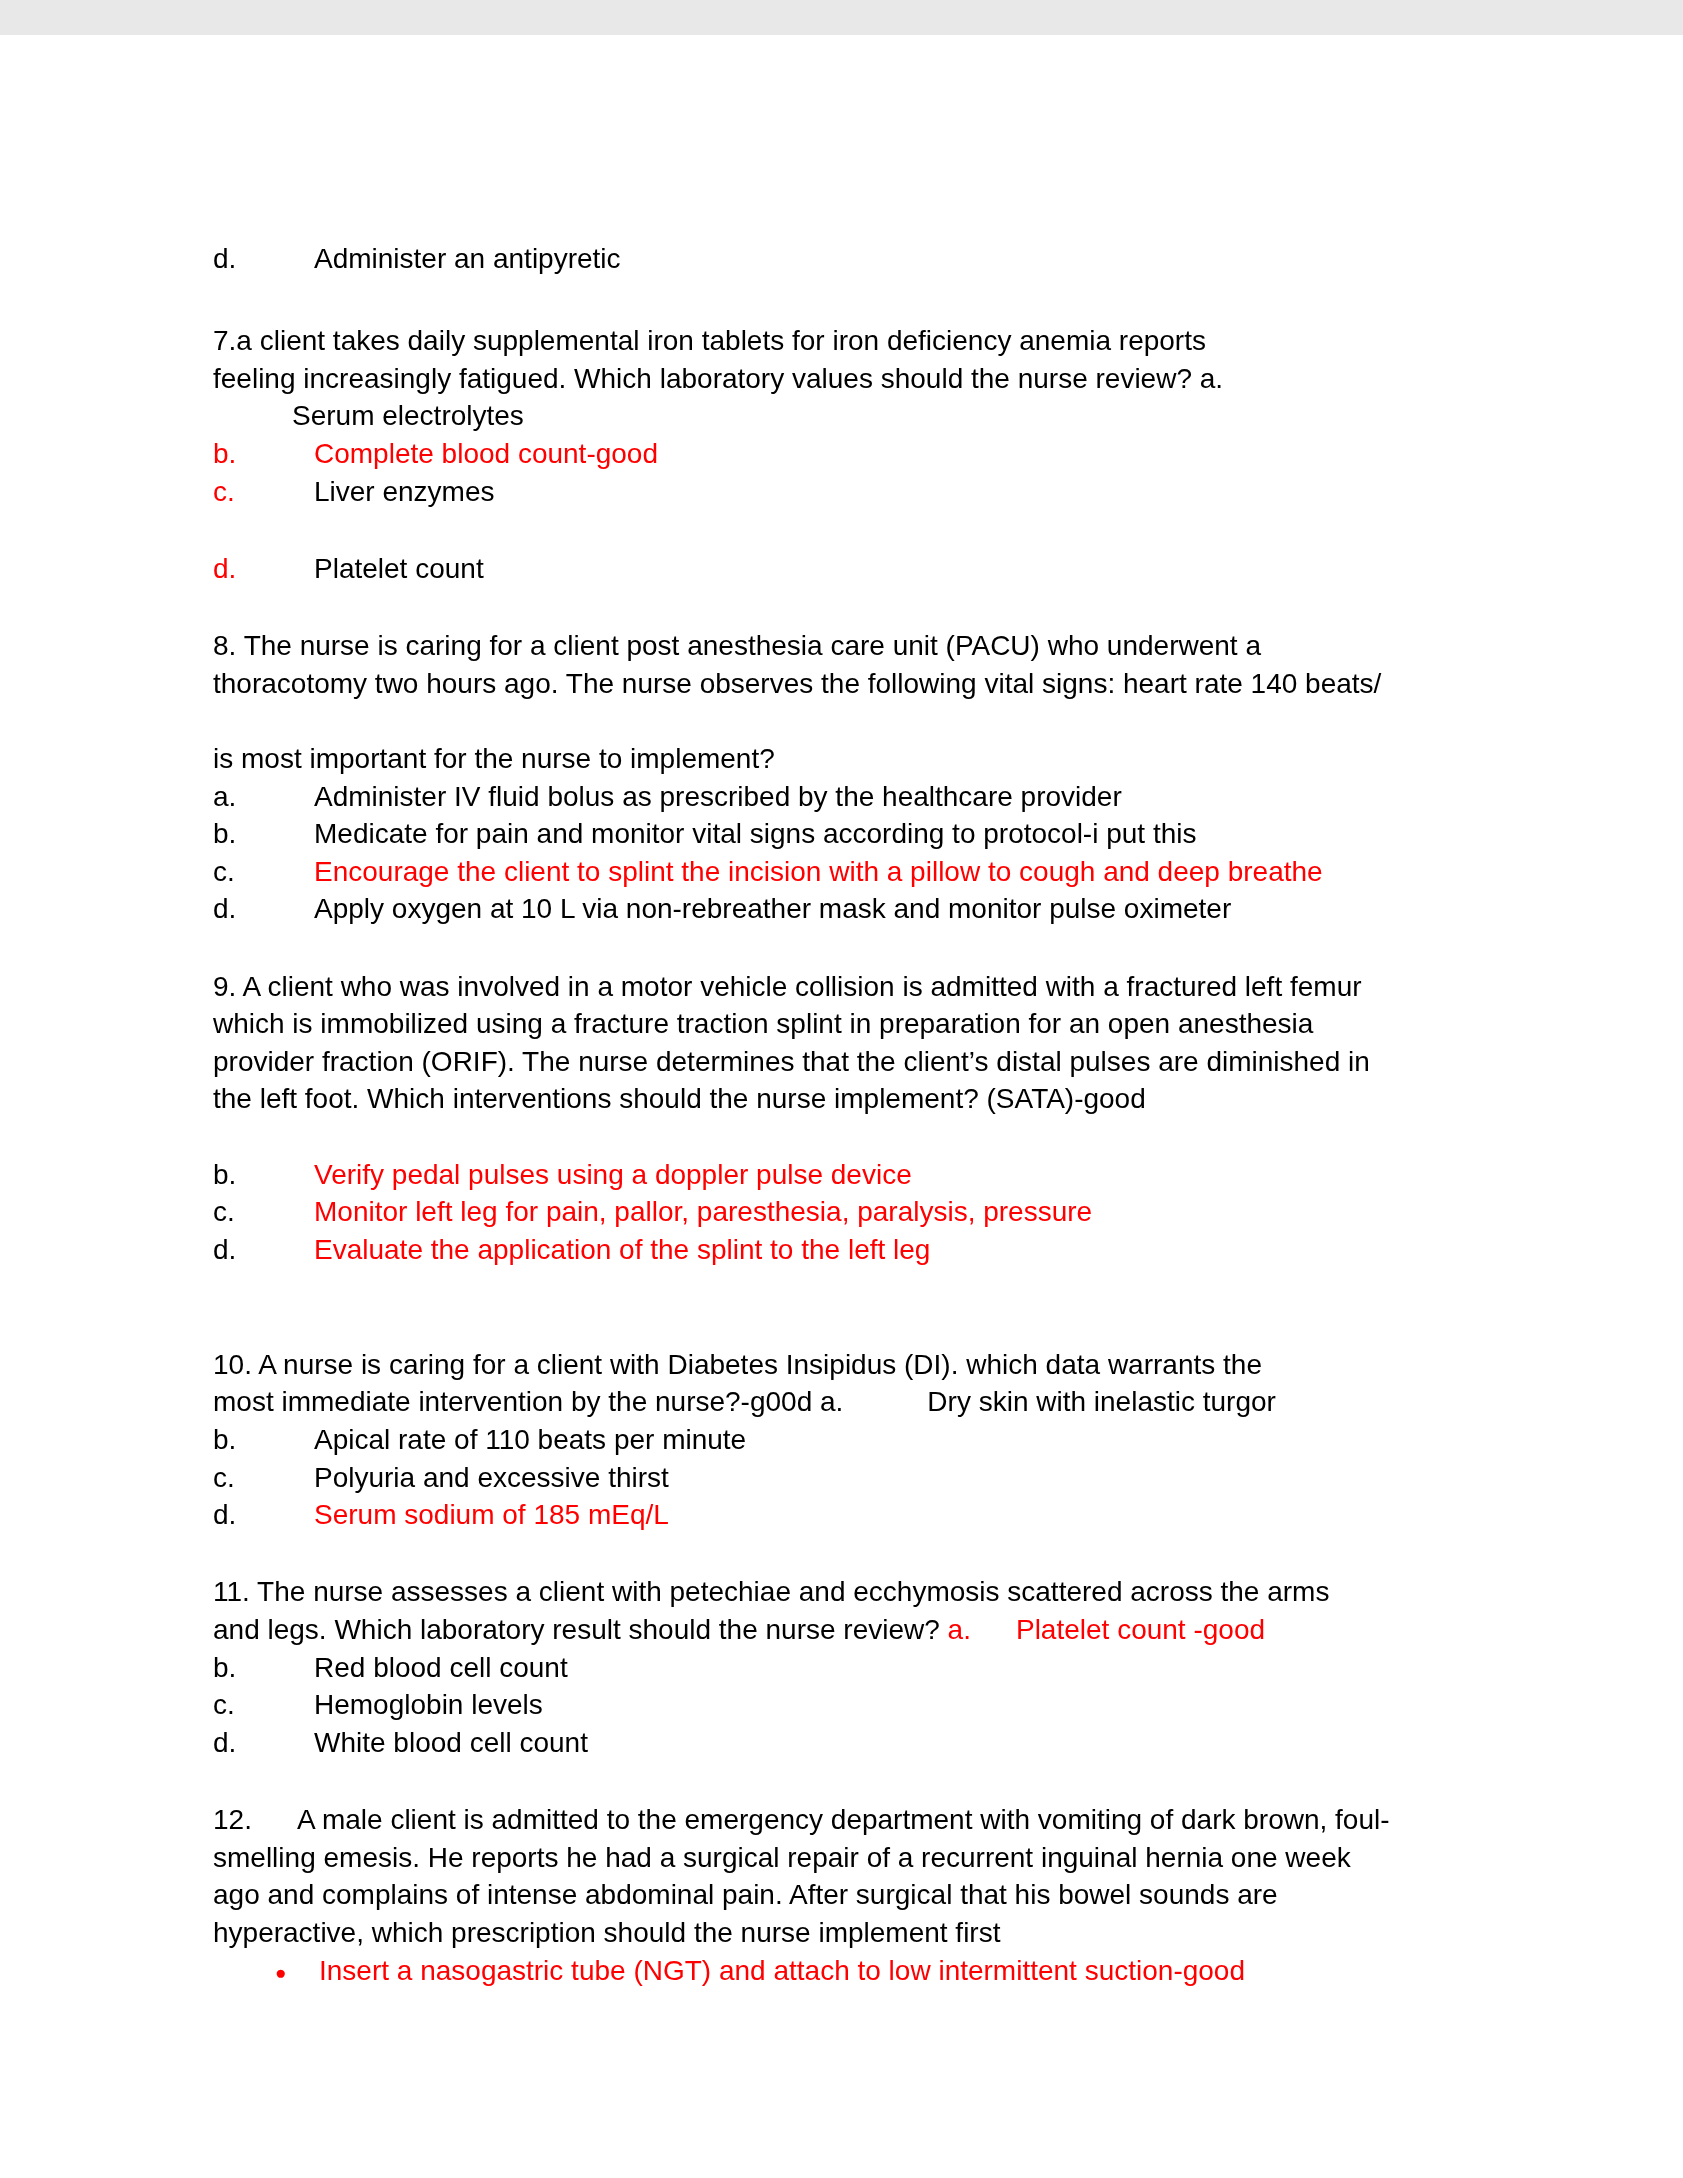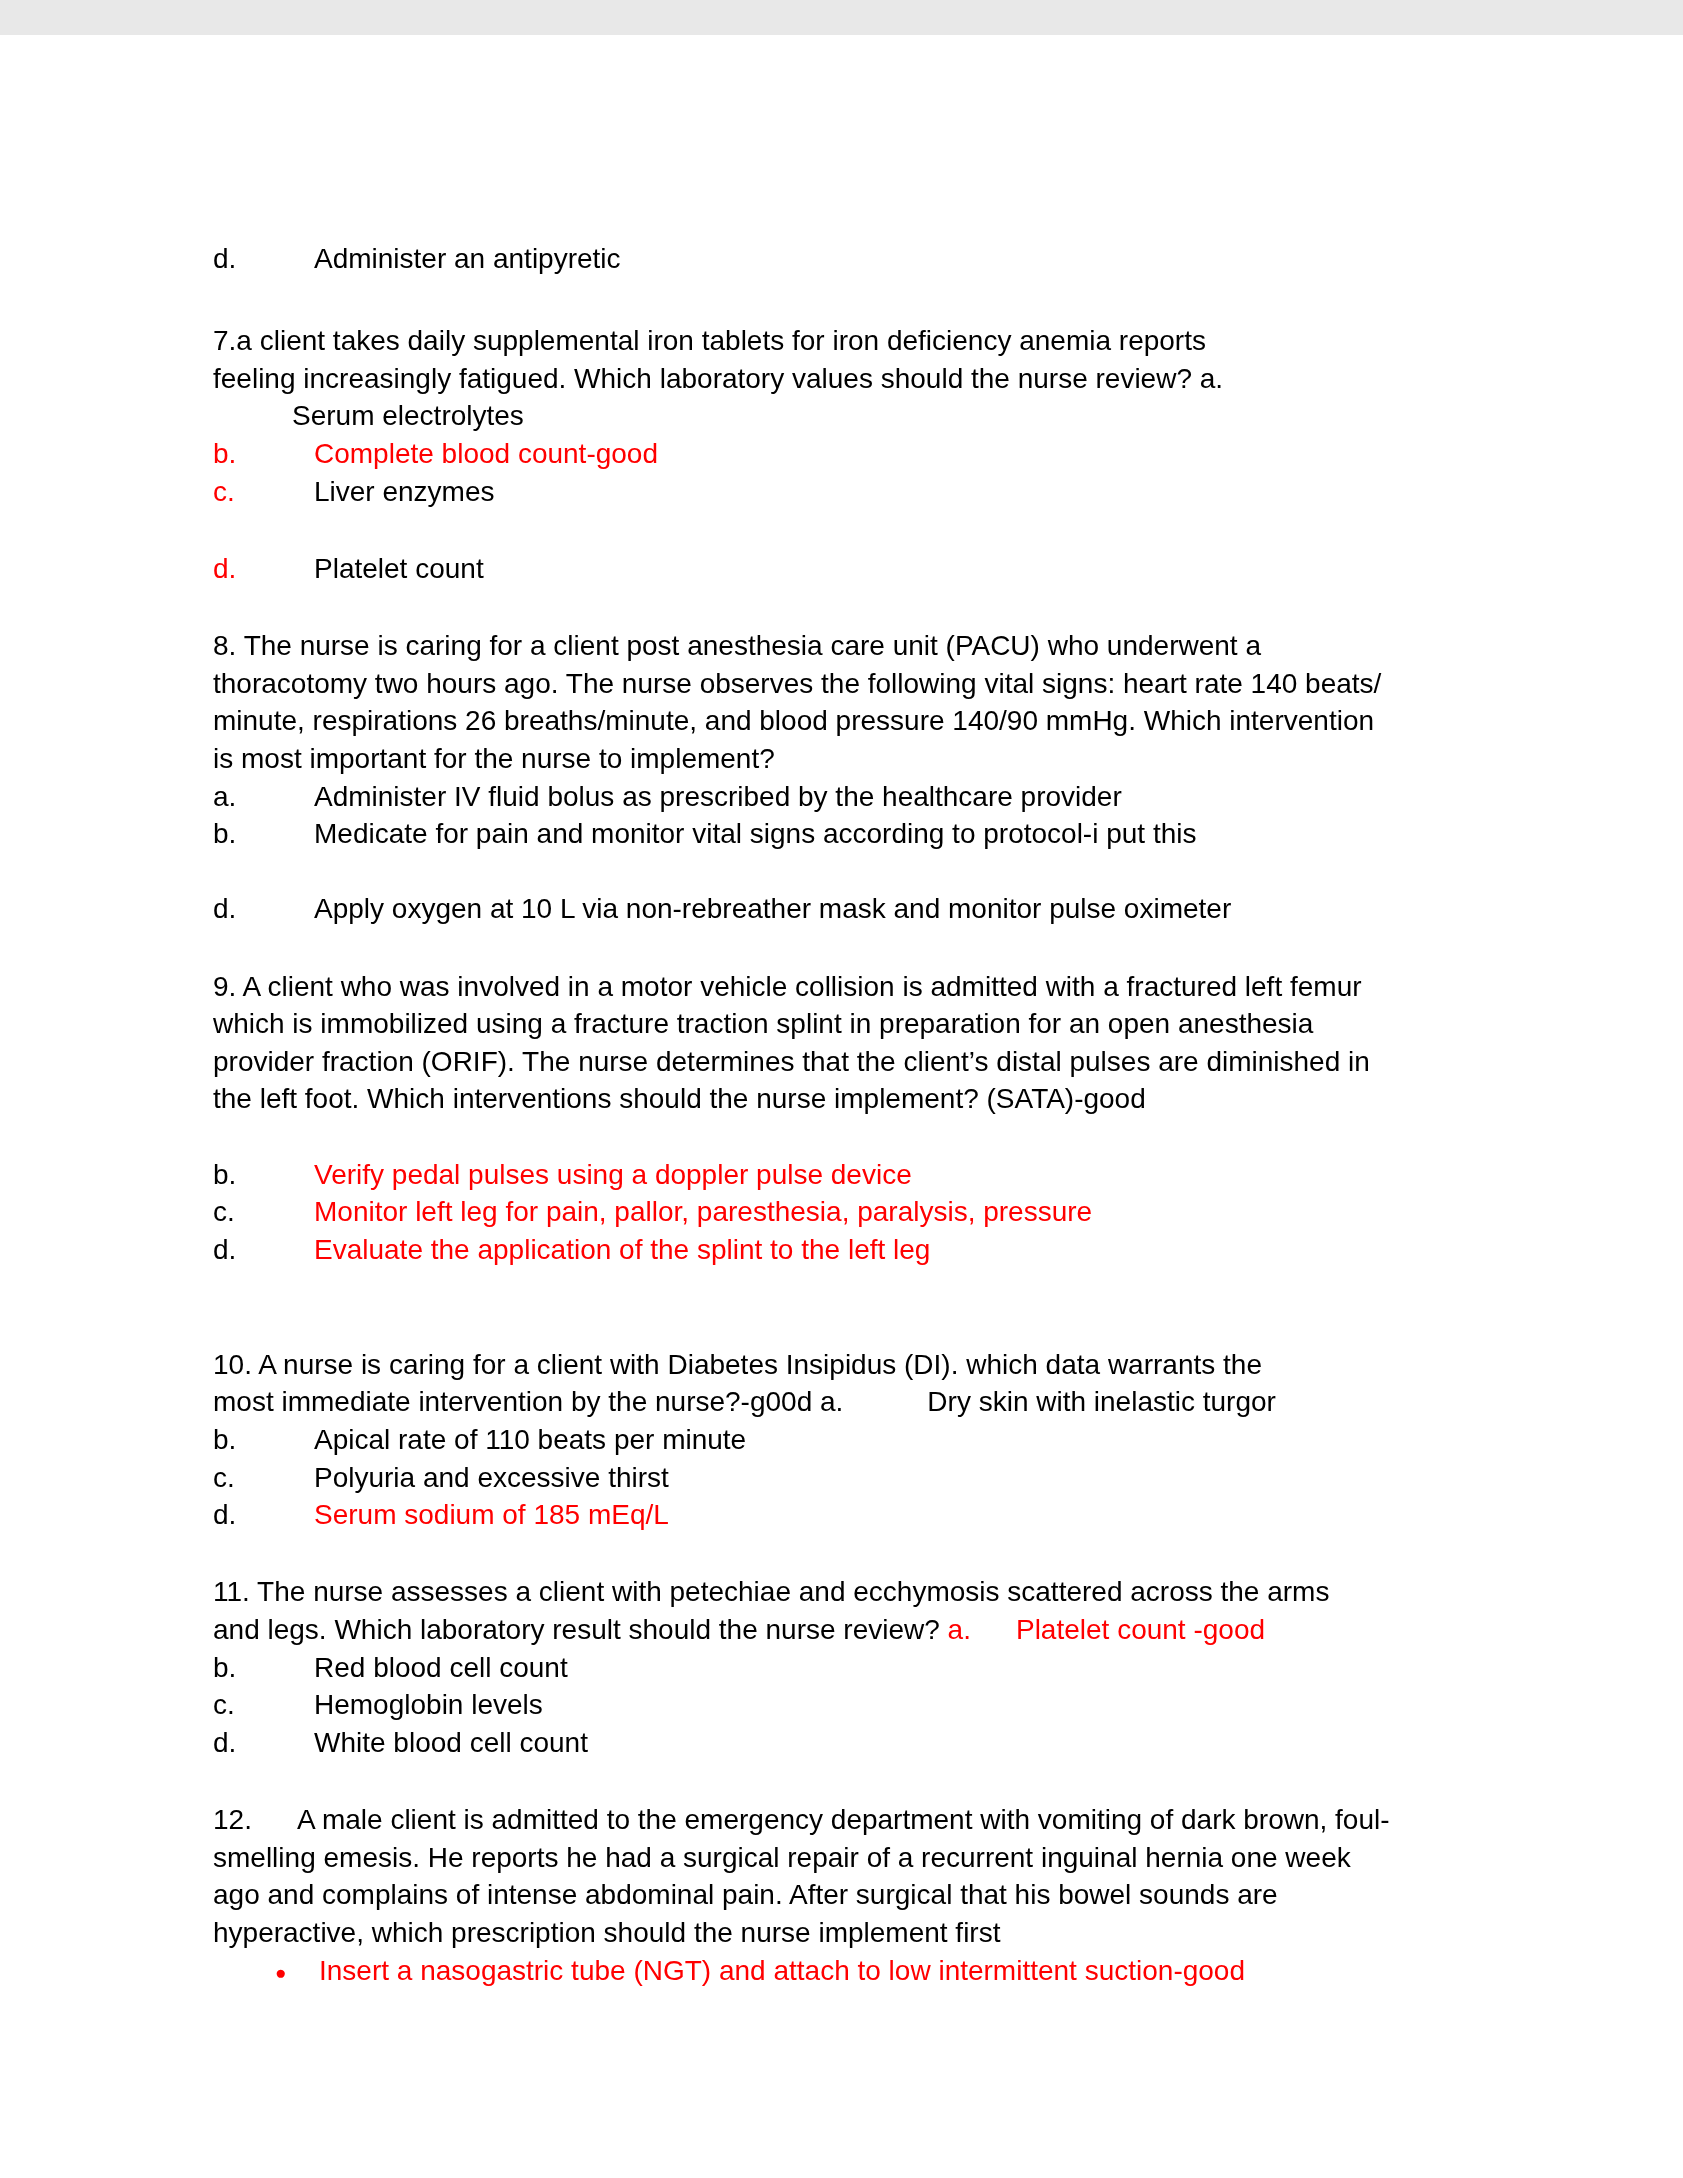--- a/index.html
+++ b/index.html
@@ -33,24 +33,24 @@
 
   <div class="line" style="top:287px">7.a client takes daily supplemental iron tablets for iron deficiency anemia reports</div>
   <div class="line" style="top:325px">feeling increasingly fatigued. Which laboratory values should the nurse review? a.</div>
   <div class="line indent-serum" style="top:362px">Serum electrolytes</div>
   <div class="line" style="top:400px"><span class="letter red">b.</span><span class="red">Complete blood count-good</span></div>
   <div class="line" style="top:438px"><span class="letter red">c.</span><span>Liver enzymes</span></div>
   <div class="line" style="top:515px"><span class="letter red">d.</span><span>Platelet count</span></div>
 
   <div class="line" style="top:592px">8. The nurse is caring for a client post anesthesia care unit (PACU) who underwent a</div>
   <div class="line" style="top:630px">thoracotomy two hours ago. The nurse observes the following vital signs: heart rate 140 beats/</div>
-  <div class="line" style="top:667px">minute, respirations 26 breaths/minute, and blood pressure 140/90 mmHg. Which intervention</div>
   <div class="line" style="top:705px">is most important for the nurse to implement?</div>
   <div class="line" style="top:743px"><span class="letter">a.</span><span>Administer IV fluid bolus as prescribed by the healthcare provider</span></div>
   <div class="line" style="top:780px"><span class="letter">b.</span><span>Medicate for pain and monitor vital signs according to protocol-i put this</span></div>
+  <div class="line" style="top:818px"><span class="letter">c.</span><span class="red">Encourage the client to splint the incision with a pillow to cough and deep breathe</span></div>
   <div class="line" style="top:855px"><span class="letter">d.</span><span>Apply oxygen at 10 L via non-rebreather mask and monitor pulse oximeter</span></div>
 
   <div class="line" style="top:933px">9. A client who was involved in a motor vehicle collision is admitted with a fractured left femur</div>
   <div class="line" style="top:970px">which is immobilized using a fracture traction splint in preparation for an open anesthesia</div>
   <div class="line" style="top:1008px">provider fraction (ORIF). The nurse determines that the client’s distal pulses are diminished in</div>
   <div class="line" style="top:1045px">the left foot. Which interventions should the nurse implement? (SATA)-good</div>
   <div class="line" style="top:1121px"><span class="letter">b.</span><span class="red">Verify pedal pulses using a doppler pulse device</span></div>
   <div class="line" style="top:1158px"><span class="letter">c.</span><span class="red">Monitor left leg for pain, pallor, paresthesia, paralysis, pressure</span></div>
   <div class="line" style="top:1196px"><span class="letter">d.</span><span class="red">Evaluate the application of the splint to the left leg</span></div>
 

